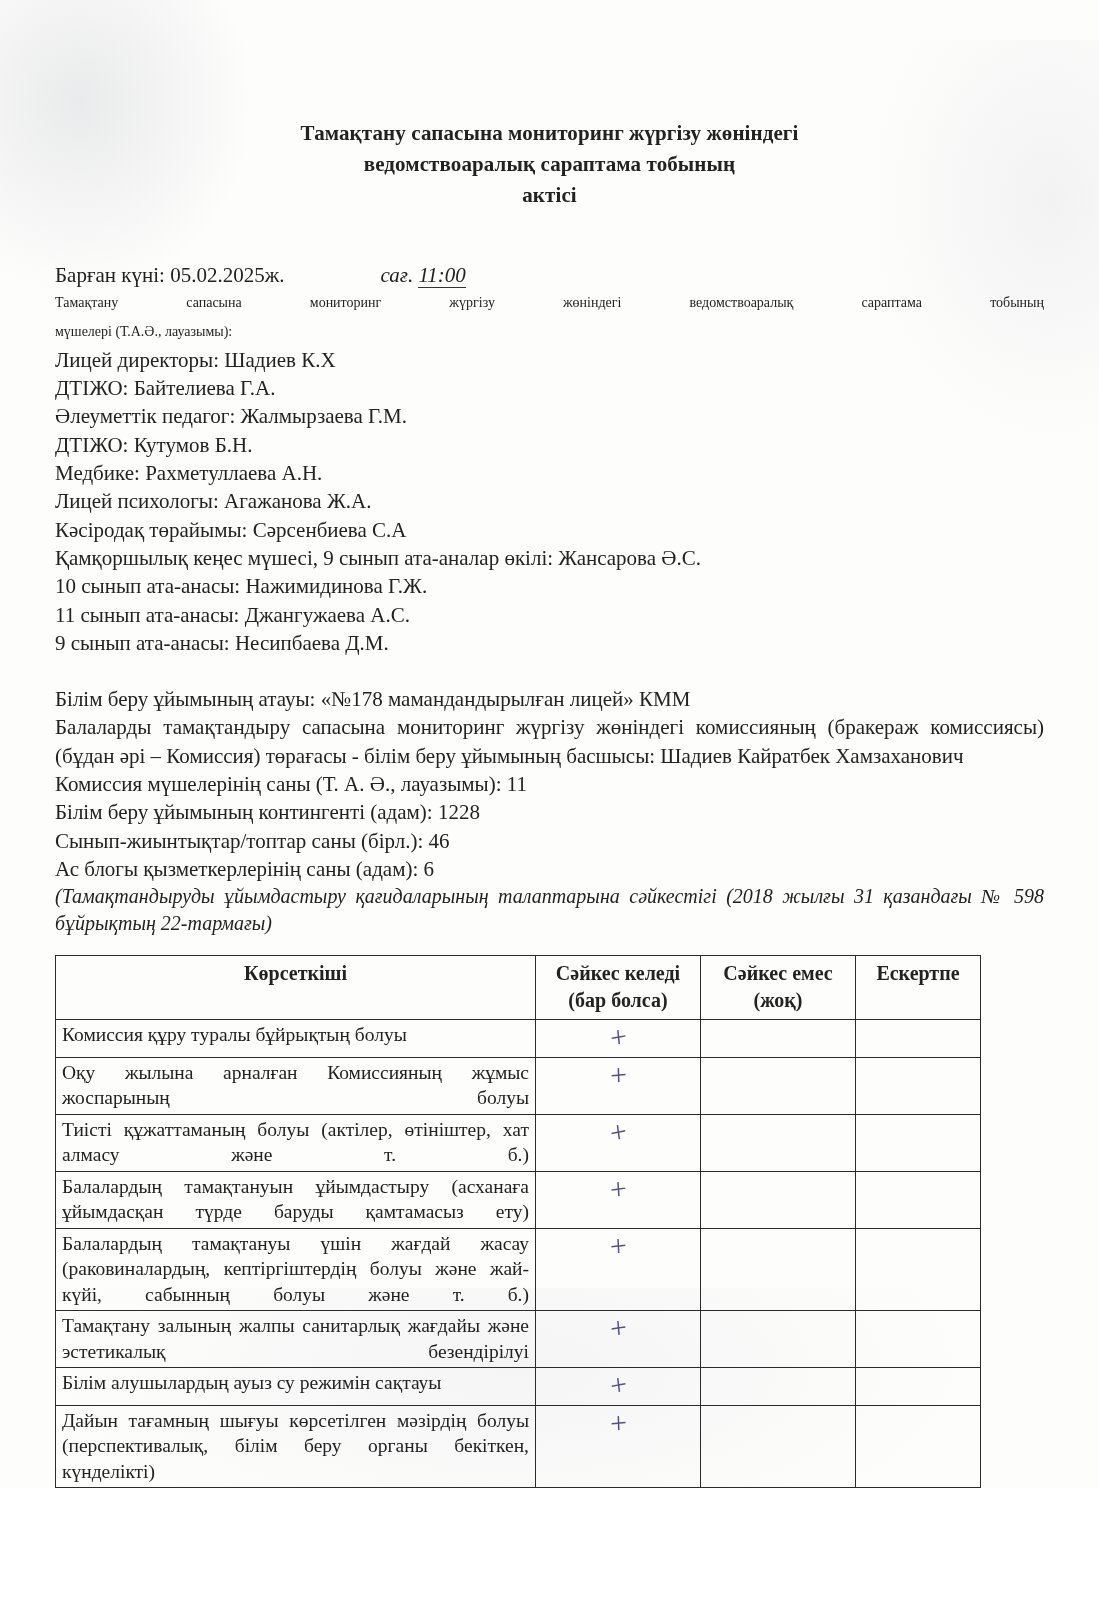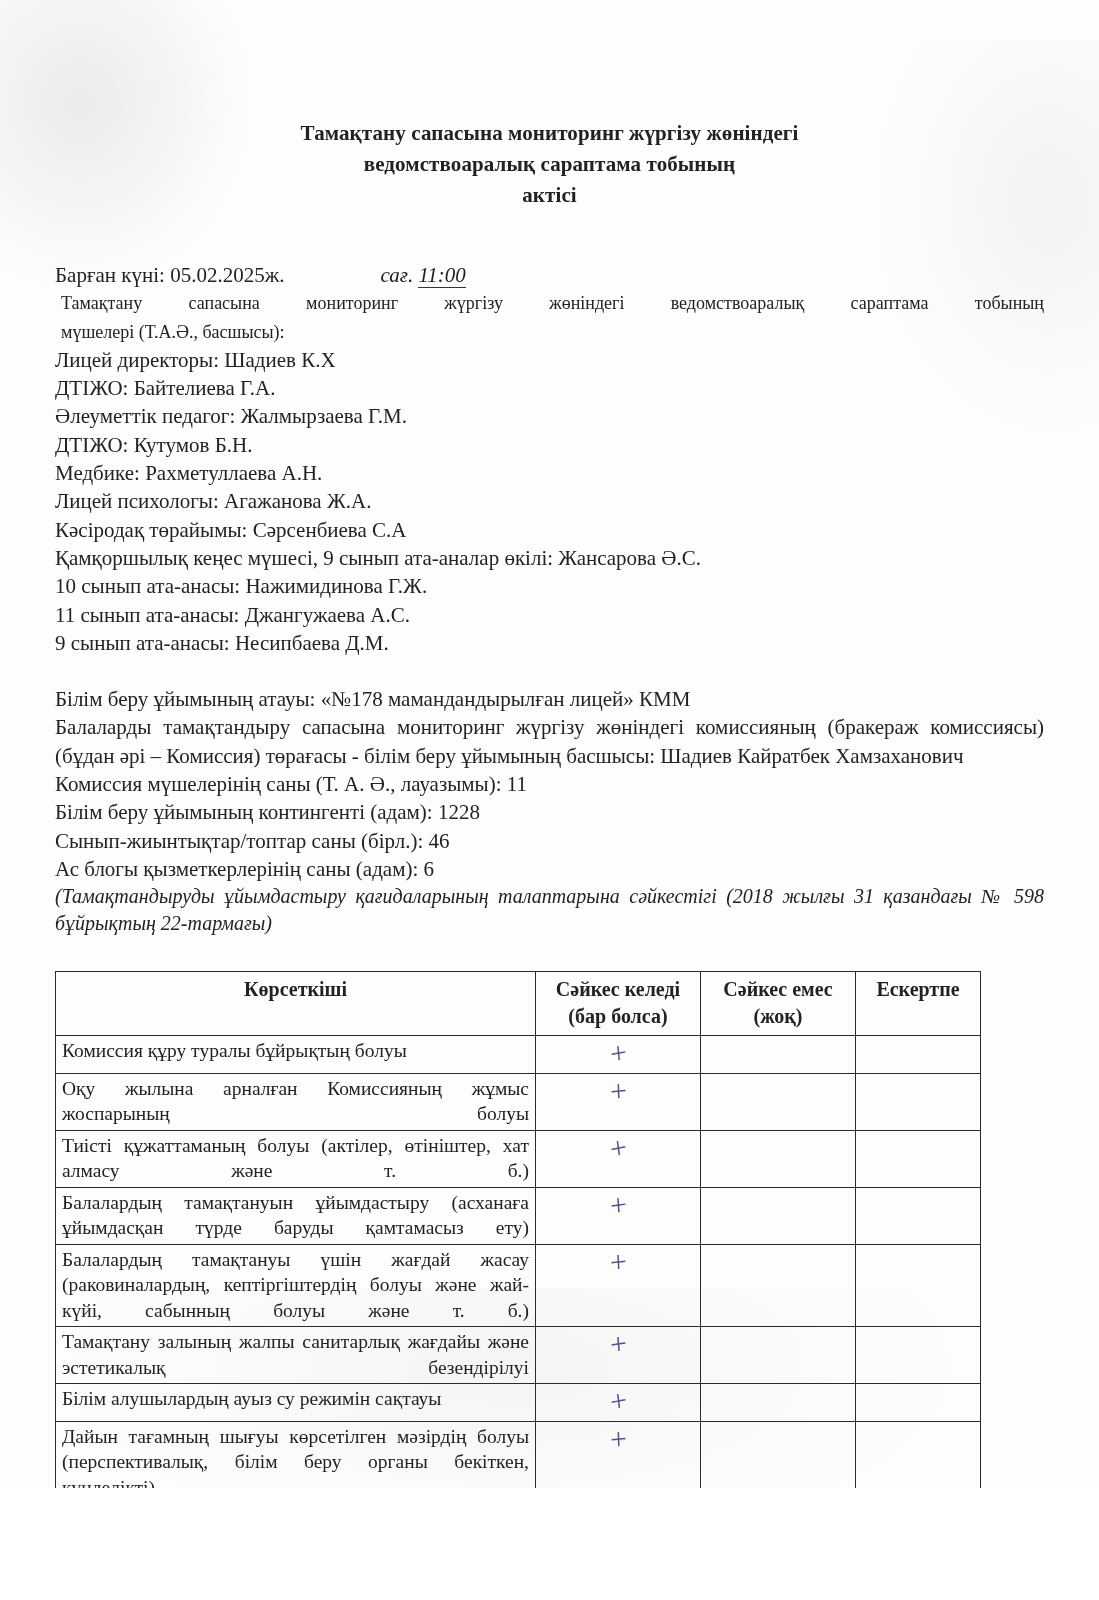--- a/index.html
+++ b/index.html
@@ -69,23 +69,22 @@
   .visit-date { }
   .visit-time-wrap { margin-left: 96px; font-style: italic; }
   .visit-time-value {
     border-bottom: 1.4px solid #333;
     padding-bottom: 0px;
   }
   .intro-para {
     display: block;
     text-align: justify;
     text-align-last: justify;
-    font-size: 18px;
+    font-size: 14px;
     line-height: 28.3px;
-    margin-left: 6px;
   }
   .intro-para-2 { text-align-last: left; }
 
   
   .org-block {
     margin-top: 28px;
     font-size: 21px;
     line-height: 28.3px;
   }
   .org-line { display: block; }
@@ -97,21 +96,21 @@
   .note-italic {
     display: block;
     font-style: italic;
     text-align: justify;
     font-size: 20px;
     line-height: 27px;
   }
 
   
   .check-table {
-    margin-top: 34px;
+    margin-top: 18px;
     width: 925px;
     border-collapse: collapse;
     table-layout: fixed;
     font-size: 19.5px;
     line-height: 25.5px;
   }
   .check-table td, .check-table th {
     border: 1.4px solid #2b2b2b;
     padding: 2px 6px 3px 6px;
     vertical-align: top;
@@ -175,21 +174,21 @@
 
     <div class="meta">
       <div class="visit-line">
         <span class="visit-date">Барған күні: 05.02.2025ж.</span>
         <span class="visit-time-wrap">
           <span>сағ.</span>
           <span class="visit-time-value">11:00</span>
         </span>
       </div>
       <span class="intro-para">Тамақтану сапасына мониторинг жүргізу жөніндегі ведомствоаралық сараптама     тобының</span>
-      <span class="intro-para intro-para-2">мүшелері (Т.А.Ә., басшысы):</span>
+      <span class="intro-para intro-para-2">мүшелері (Т.А.Ә., лауазымы):</span>
 
       <span class="meta-line">Лицей директоры: Шадиев К.Х</span>
       <span class="meta-line">ДТІЖО: Байтелиева Г.А.</span>
       <span class="meta-line">Әлеуметтік педагог: Жалмырзаева Г.М.</span>
       <span class="meta-line">ДТІЖО: Кутумов Б.Н.</span>
       <span class="meta-line">Медбике: Рахметуллаева А.Н.</span>
       <span class="meta-line">Лицей психологы:  Агажанова Ж.А.</span>
       <span class="meta-line">Кәсіродақ төрайымы: Сәрсенбиева С.А</span>
       <span class="meta-line">Қамқоршылық кеңес мүшесі, 9 сынып ата-аналар өкілі: Жансарова Ә.С.</span>
       <span class="meta-line">10 сынып ата-анасы:  Нажимидинова Г.Ж.</span>

